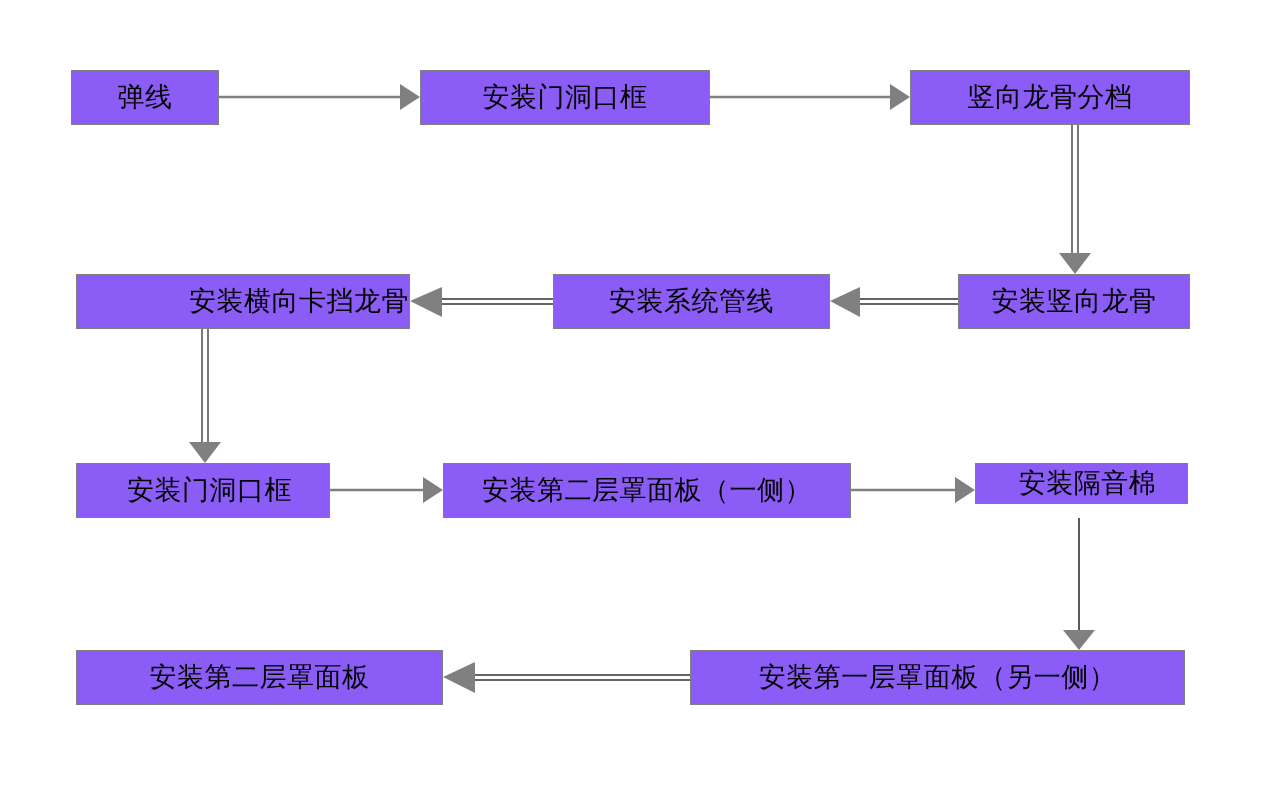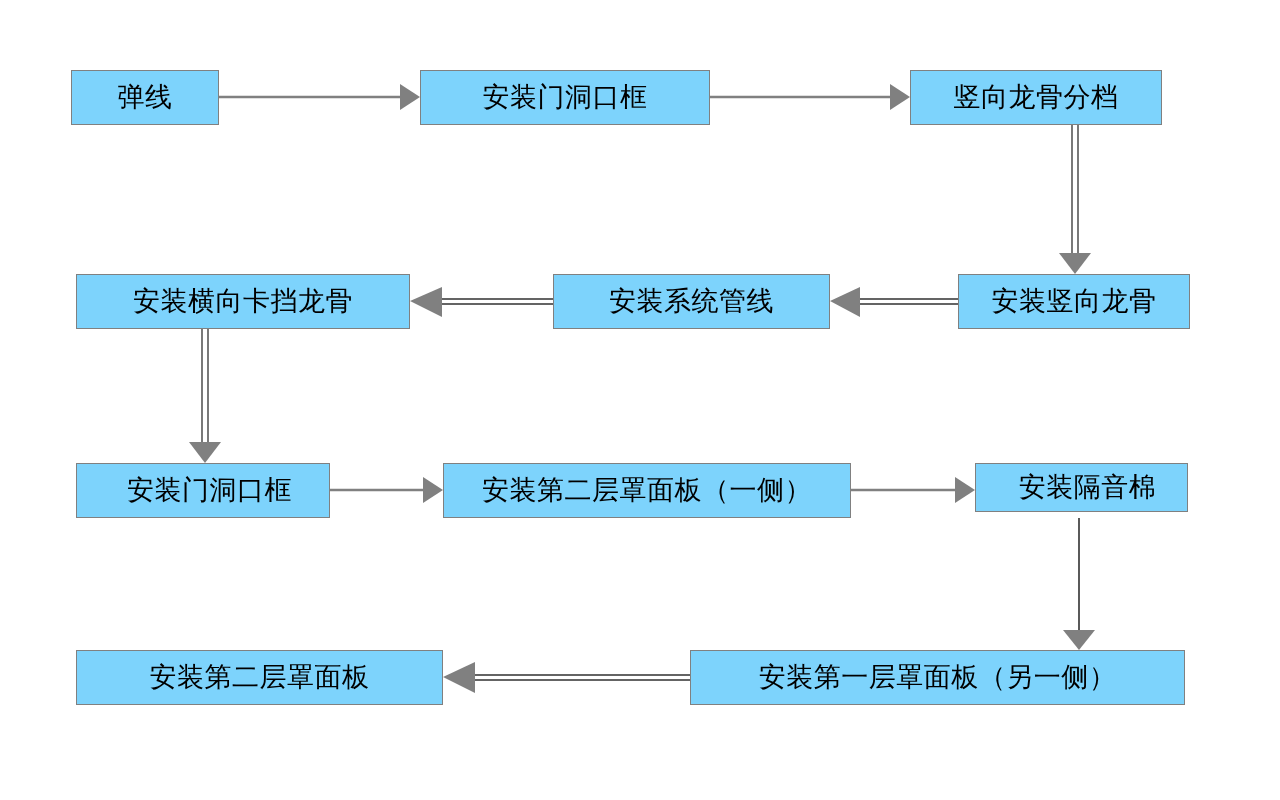--- a/index.html
+++ b/index.html
@@ -21,21 +21,21 @@
   #flow-svg {
     position: absolute;
     left: 0;
     top: 0;
     width: 1280px;
     height: 800px;
   }
   .node {
     position: absolute;
     box-sizing: border-box;
-    background: #7dd3fc;
+    background: #8b5cf6;
     border: 1.6px solid #808080;
     display: flex;
     align-items: center;
     justify-content: center;
     color: #000000;
     font-size: 27px;
     line-height: 1;
     letter-spacing: 0.5px;
     white-space: nowrap;
     z-index: 2;
@@ -110,45 +110,45 @@
   </svg>
 
   <div class="node" style="left:71px;top:70px;width:148px;height:55px;">
     <span class="node-label">弹线</span>
   </div>
 
   <div class="node" style="left:420px;top:70px;width:290px;height:55px;">
     <span class="node-label">安装门洞口框</span>
   </div>
 
-  <div class="node" style="left:910px;top:70px;width:252px;height:55px;">
+  <div class="node" style="left:910px;top:70px;width:280px;height:55px;">
     <span class="node-label">竖向龙骨分档</span>
   </div>
 
   <div class="node" style="left:553px;top:274px;width:277px;height:55px;">
     <span class="node-label">安装系统管线</span>
   </div>
 
   <div class="node" style="left:958px;top:274px;width:232px;height:55px;">
     <span class="node-label">安装竖向龙骨</span>
   </div>
 
-  <div class="node" style="left:76px;top:274px;width:334px;height:55px;">
+  <div class="node" style="left:76px;top:274px;width:334px;height:55px;justify-content:flex-end;">
     <span class="node-label">安装横向卡挡龙骨</span>
   </div>
 
   <div class="node" style="left:76px;top:463px;width:254px;height:55px;padding-left:13px;">
     <span class="node-label">安装门洞口框</span>
   </div>
 
   <div class="node" style="left:443px;top:463px;width:408px;height:55px;">
     <span class="node-label">安装第二层罩面板（一侧）</span>
   </div>
 
-  <div class="node" style="left:975px;top:463px;width:213px;height:49px;padding-left:12px;">
+  <div class="node" style="left:975px;top:463px;width:213px;height:41px;padding-left:12px;">
     <span class="node-label">安装隔音棉</span>
   </div>
 
   <div class="node" style="left:690px;top:650px;width:495px;height:55px;">
     <span class="node-label">安装第一层罩面板（另一侧）</span>
   </div>
 
   <div class="node" style="left:76px;top:650px;width:367px;height:55px;">
     <span class="node-label">安装第二层罩面板</span>
   </div>

